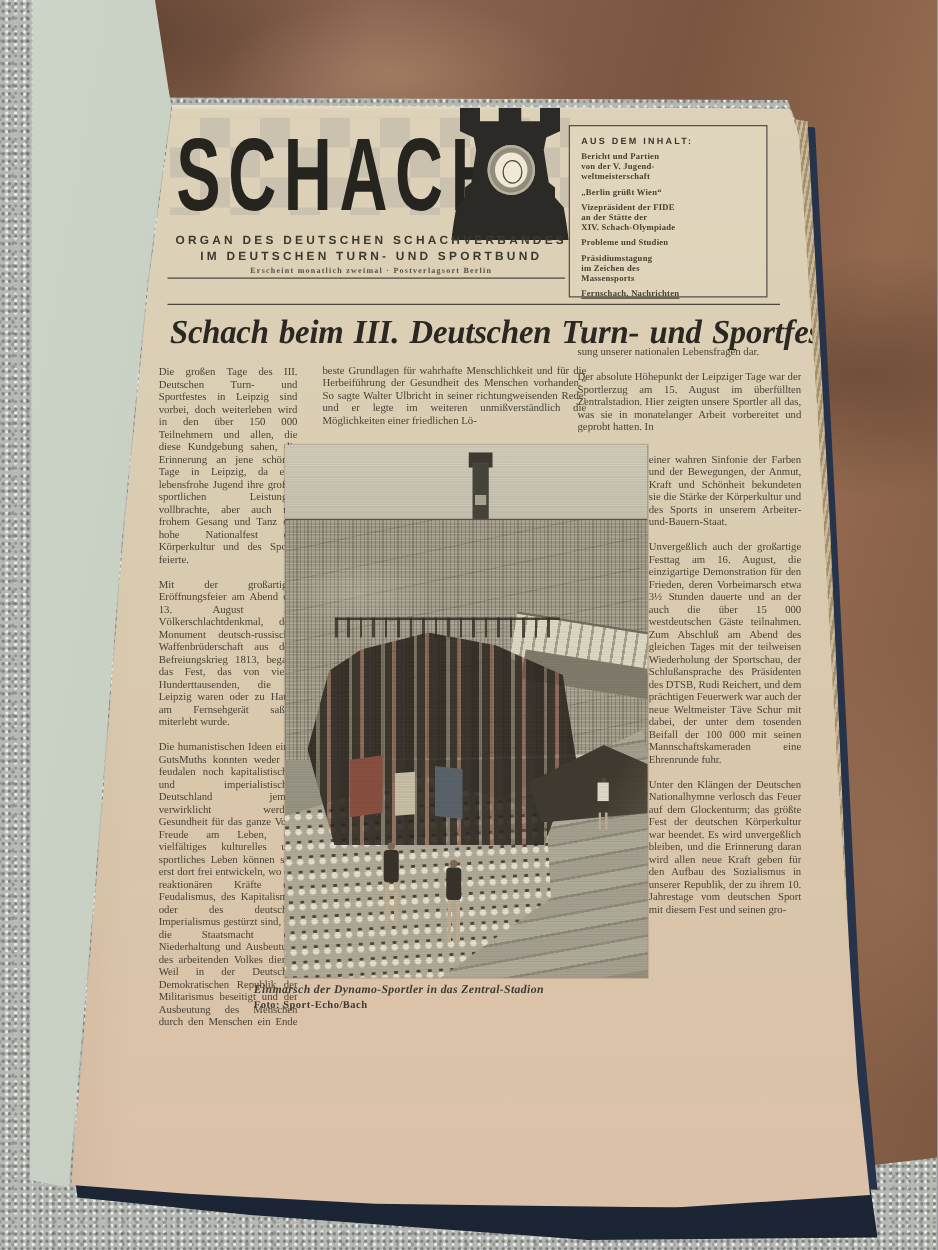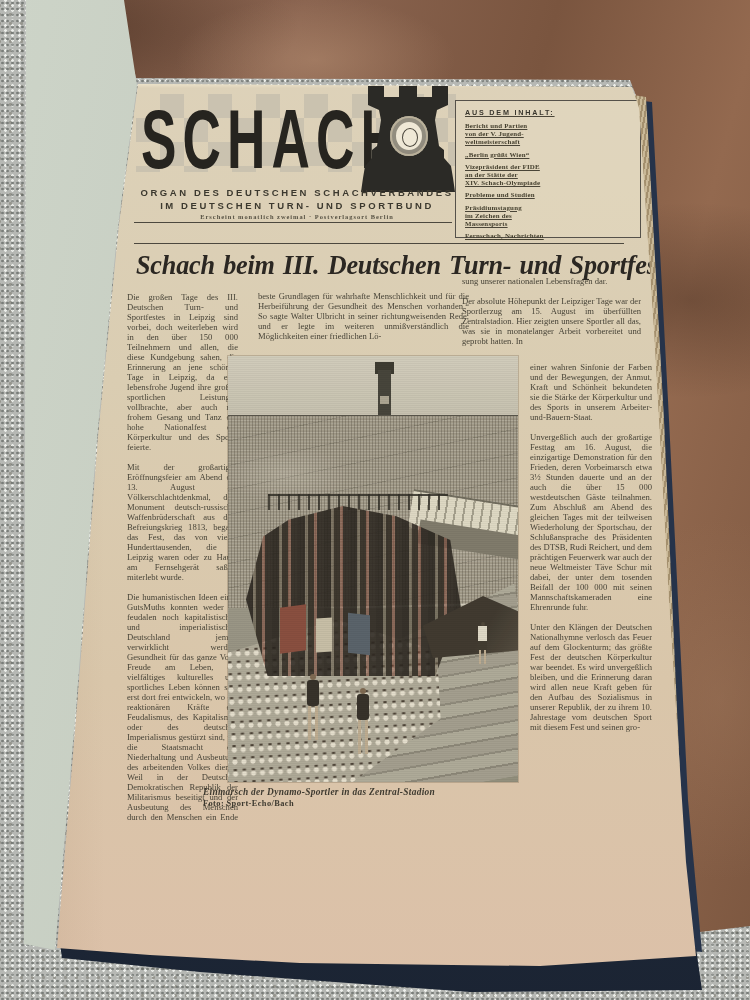--- a/index.html
+++ b/index.html
@@ -60,36 +60,36 @@
   .organ{left:136px;top:187px;width:322px;text-align:center;font-family:"Liberation Sans","DejaVu Sans",sans-serif;
     font-weight:700;font-size:9.5px;letter-spacing:2.6px;color:#3c392f;}
   .organ2{top:200px;}
   .pubnote{left:136px;top:213px;width:322px;text-align:center;font-size:6.4px;letter-spacing:1px;color:#565143;font-weight:700;}
   .rule{background:#4c483e;height:1px;}
   .r1{left:134px;top:222px;width:318px;}
   .r2{left:134px;top:243px;width:490px;}
   .issueline{left:134px;top:226px;width:490px;display:flex;justify-content:space-between;
     font-family:"Liberation Sans","DejaVu Sans",sans-serif;font-size:8.3px;font-weight:700;color:#3e3a30;letter-spacing:.4px;}
   
-  .inhalt{left:455px;top:100px;width:186px;height:138px;border:1px solid #55514a;box-sizing:border-box;
-    padding:7px 9px;background:rgba(235,226,205,.25);text-decoration:underline;}
+  .inhalt{left:455px;top:100px;width:159px;height:138px;border:1px solid #55514a;box-sizing:border-box;
+    padding:7px 9px;background:rgba(235,226,205,.25);}
   .inhalt h2{margin:0 0 5px 0;font-family:"Liberation Sans","DejaVu Sans",sans-serif;
     font-size:7.2px;font-weight:700;letter-spacing:1.8px;color:#3a372e;}
   .inhalt .it{font-size:6.9px;line-height:8.2px;color:#45402f;margin-bottom:4px;white-space:pre-line;font-weight:700;letter-spacing:.2px;}
   .inhalt .it:last-child{text-decoration:underline;margin-bottom:0;}
   
   .headline{left:136px;top:250px;width:492px;font-weight:700;font-style:italic;
     font-size:27px;line-height:30px;color:#2b2722;letter-spacing:-.2px;word-spacing:2px;
     transform:scaleX(.97);transform-origin:left top;white-space:nowrap;}
   .bodycol{font-size:8.6px;line-height:10px;text-align:justify;color:#474337;
     white-space:pre-line;overflow:hidden;hyphens:auto;}
   .c-left{left:127px;top:292px;width:111px;height:532px;}
   .c-mid{left:246px;top:291px;width:211px;height:68px;margin-left:12px;}
   .c-rtop{left:462px;top:276px;width:179px;height:70px;}
-  .c-rside{left:519px;top:362px;width:122px;height:452px;margin-left:11px;}
+  .c-rside{left:519px;top:362px;width:122px;height:452px;}
   
   .photo{left:228px;top:356px;width:290px;height:426px;overflow:hidden;background:#a49d8e;
     box-shadow:inset 0 0 28px rgba(70,60,45,.35), 0 0 0 1px rgba(90,75,55,.25);}
   .ph{position:absolute;}
   .sky{left:0;top:0;width:290px;height:70px;background:linear-gradient(#d9d5c5,#ccc7b6);}
   .tower{left:150px;top:14px;width:13px;height:80px;background:#403f37;}
   .tower-cap{left:147px;top:6px;width:19px;height:12px;background:#35342c;}
   .tower-band{left:152px;top:40px;width:9px;height:8px;background:#b0aa98;}
   .crowd{left:0;top:60px;width:290px;height:194px;
     background-color:#a39c8c;

